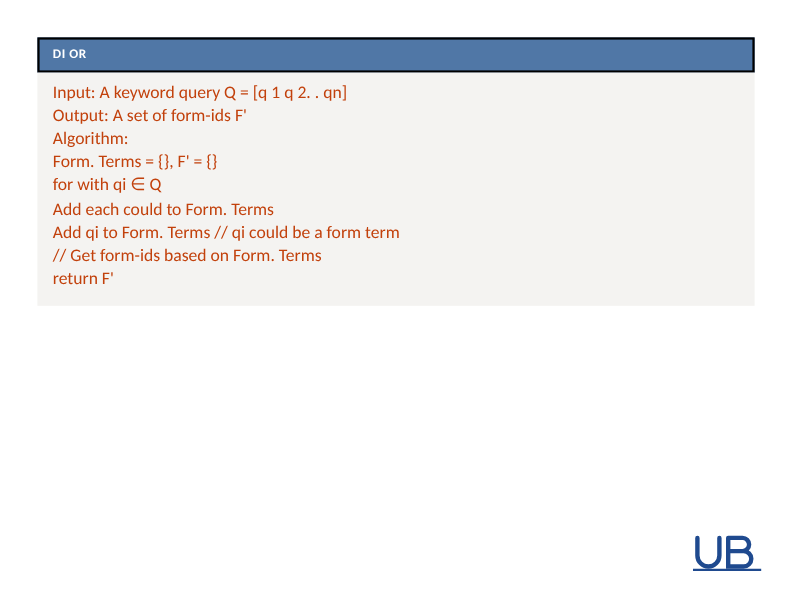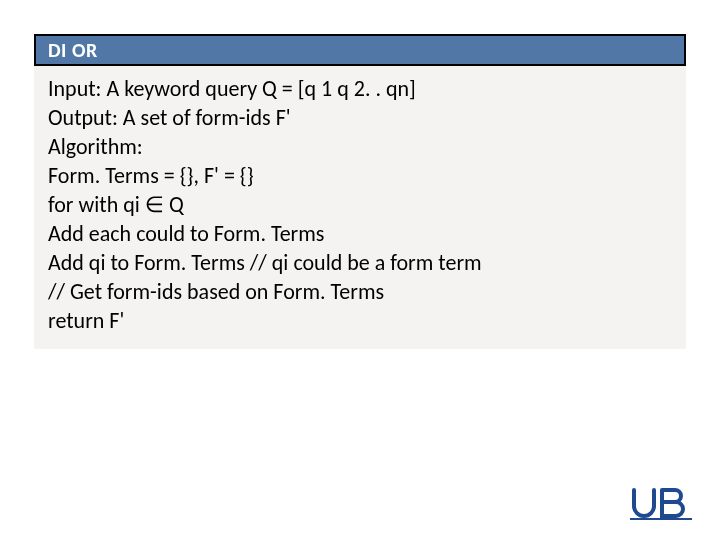--- a/index.html
+++ b/index.html
@@ -1,21 +1,21 @@
 <!DOCTYPE html>
 <html><head>
 <meta charset="utf-8">
 <style>
   * { margin: 0; padding: 0; box-sizing: border-box; }
   html, body { width: 720px; height: 540px; font-family: Calibri, Arial, sans-serif; background: #fff; }
   .slide { width: 720px; height: 540px; position: relative; background: #fff; overflow: hidden; }
   .header-bar { position: absolute; top: 34px; left: 34px; right: 34px; height: 32px; background: #5077a6; border: 2px solid #000; display: flex; align-items: center; padding-left: 12px; }
-  .header-bar span { color: #fff; font-weight: bold; font-size: 20px; letter-spacing: 0.5px; }
+  .header-bar span { color: #fff; font-weight: bold; font-size: 12px; letter-spacing: 0.5px; }
   .body-box { position: absolute; top: 66px; left: 34px; right: 34px; background: #f4f3f1; padding: 8px 14px 14px 14px; }
-  .body-box .line { color: #000000; font-size: 22px; line-height: 1.32; font-family: Calibri, Arial, sans-serif; }
+  .body-box .line { color: #c2410c; font-size: 16px; line-height: 1.32; font-family: Calibri, Arial, sans-serif; }
   .logo { position: absolute; right: 26px; bottom: 14px; }
 </style>
 </head>
 <body>
 
 <div class="slide">
 
   <div class="header-bar">
     <span>DI OR</span>
   </div>

